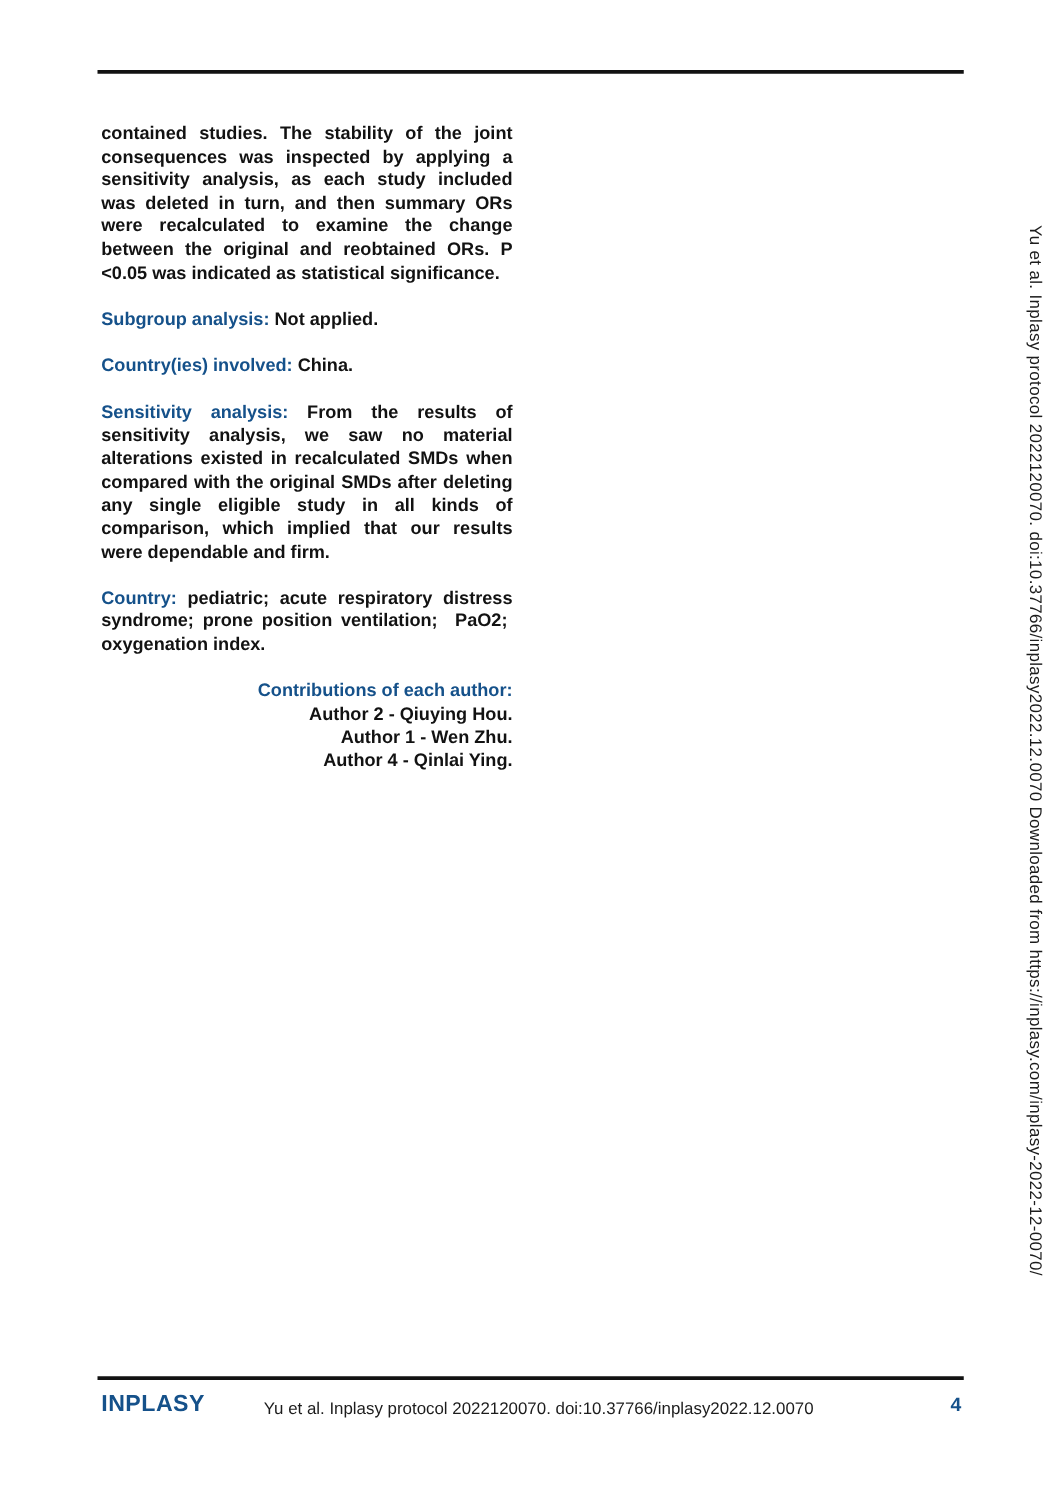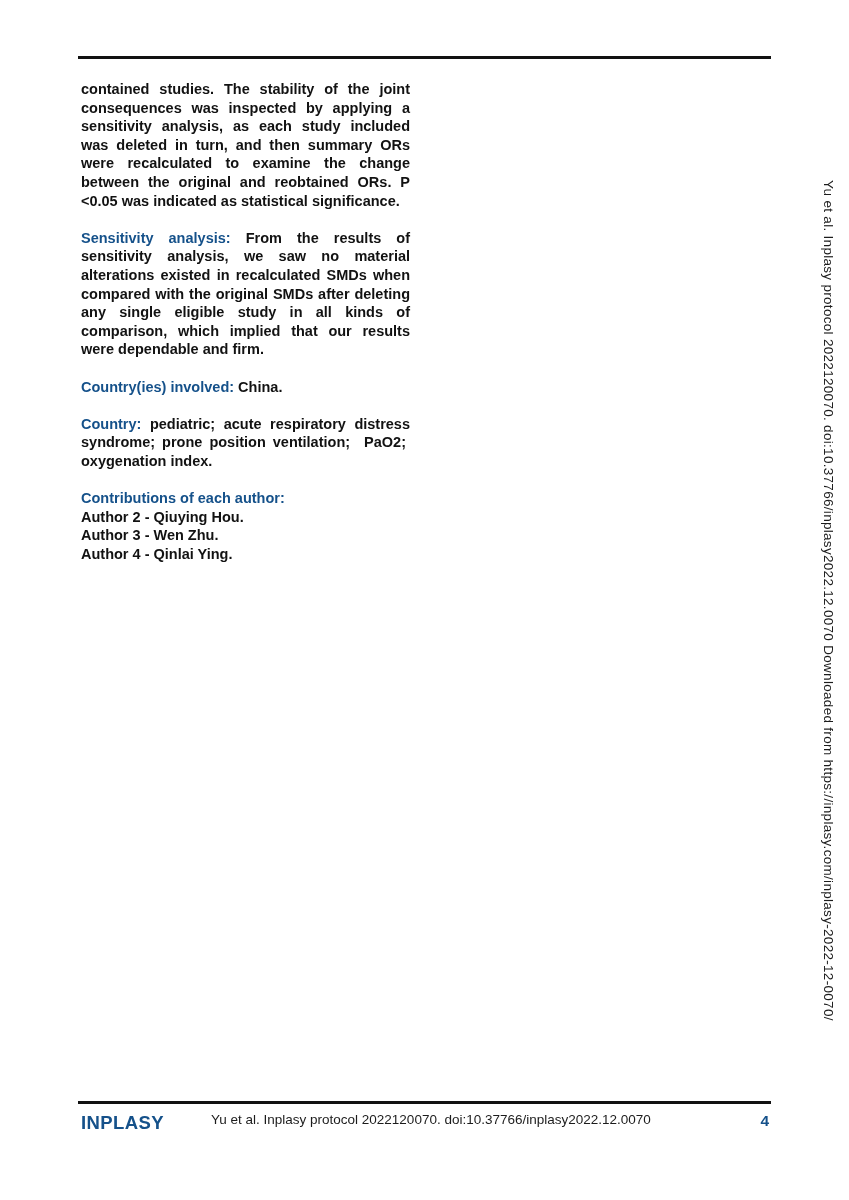--- a/index.html
+++ b/index.html
@@ -9,39 +9,39 @@
     -webkit-font-smoothing: antialiased;
   }
   .rule {
     position: absolute; left: 78px; width: 693px; height: 3px;
     background: #121212;
   }
   .rule.top { top: 56px; }
   .rule.bottom { top: 1101px; }
 
   .content {
-    position: absolute; left: 81px; top: 80px; width: 329px;
+    position: absolute; left: 81px; top: 98px; width: 329px;
     color: #121212; font-weight: 700; font-size: 14.5px; line-height: 18.6px;
   }
   .content p { margin: 0 0 18.6px 0; text-align: justify; }
   .label { color: #15518a; }
 
   .contrib { text-align: left; }
-  .contrib .line { text-align: left; }
+  .contrib .line { text-align: right; }
 
   .sidebar {
     position: absolute; top: 180px; right: 13px;
     writing-mode: vertical-rl;
     font-size: 13.5px; font-weight: 400; color: #1c1c1c;
     letter-spacing: 0.3px; white-space: nowrap;
   }
 
   .footer {
     position: absolute; left: 81px; top: 1112px; width: 688px;
-    display: flex; align-items: flex-start;
+    display: flex; align-items: flex-end;
   }
   .footer .logo {
     color: #15518a; font-weight: 700; font-size: 18.5px; letter-spacing: 0.4px;
   }
   .footer .citation {
     margin-left: 47px; font-size: 13.5px; color: #1c1c1c; font-weight: 400;
   }
   .footer .pagenum {
     margin-left: auto; color: #15518a; font-weight: 700; font-size: 15.5px;
   }
@@ -50,40 +50,44 @@
 <body>
 
 <div class="page">
 
   <div class="rule top"></div>
 
   <div class="content">
 
     <p>contained studies. The stability of the joint consequences was inspected by applying a sensitivity analysis, as each study included was deleted in turn, and then summary ORs were recalculated to examine the change between the original and reobtained ORs. P &lt;0.05 was indicated as statistical significance.</p>
 
-
     <p>
-      <span class="label">Sensitivity analysis:</span>
-      <span>From the results of sensitivity analysis, we saw no material alterations existed in recalculated SMDs when compared with the original SMDs after deleting any single eligible study in all kinds of comparison, which implied that our results were dependable and firm.</span>
+      <span class="label">Subgroup analysis:</span>
+      <span>Not applied.</span>
     </p>
 
     <p>
       <span class="label">Country(ies) involved:</span>
       <span>China.</span>
+    </p>
+
+    <p>
+      <span class="label">Sensitivity analysis:</span>
+      <span>From the results of sensitivity analysis, we saw no material alterations existed in recalculated SMDs when compared with the original SMDs after deleting any single eligible study in all kinds of comparison, which implied that our results were dependable and firm.</span>
     </p>
 
     <p>
       <span class="label">Country:</span>
       <span>pediatric; acute respiratory distress syndrome; prone position ventilation;&nbsp; PaO2;&nbsp; oxygenation index.</span>
     </p>
 
     <div class="contrib">
       <div class="line label">Contributions of each author:</div>
       <div class="line">Author 2 - Qiuying Hou.</div>
-      <div class="line">Author 3 - Wen Zhu.</div>
+      <div class="line">Author 1 - Wen Zhu.</div>
       <div class="line">Author 4 - Qinlai Ying.</div>
     </div>
 
   </div>
 
   <div class="sidebar">Yu et al. Inplasy protocol 2022120070. doi:10.37766/inplasy2022.12.0070 Downloaded from https://inplasy.com/inplasy-2022-12-0070/</div>
 
   <div class="rule bottom"></div>
 
   <div class="footer">

